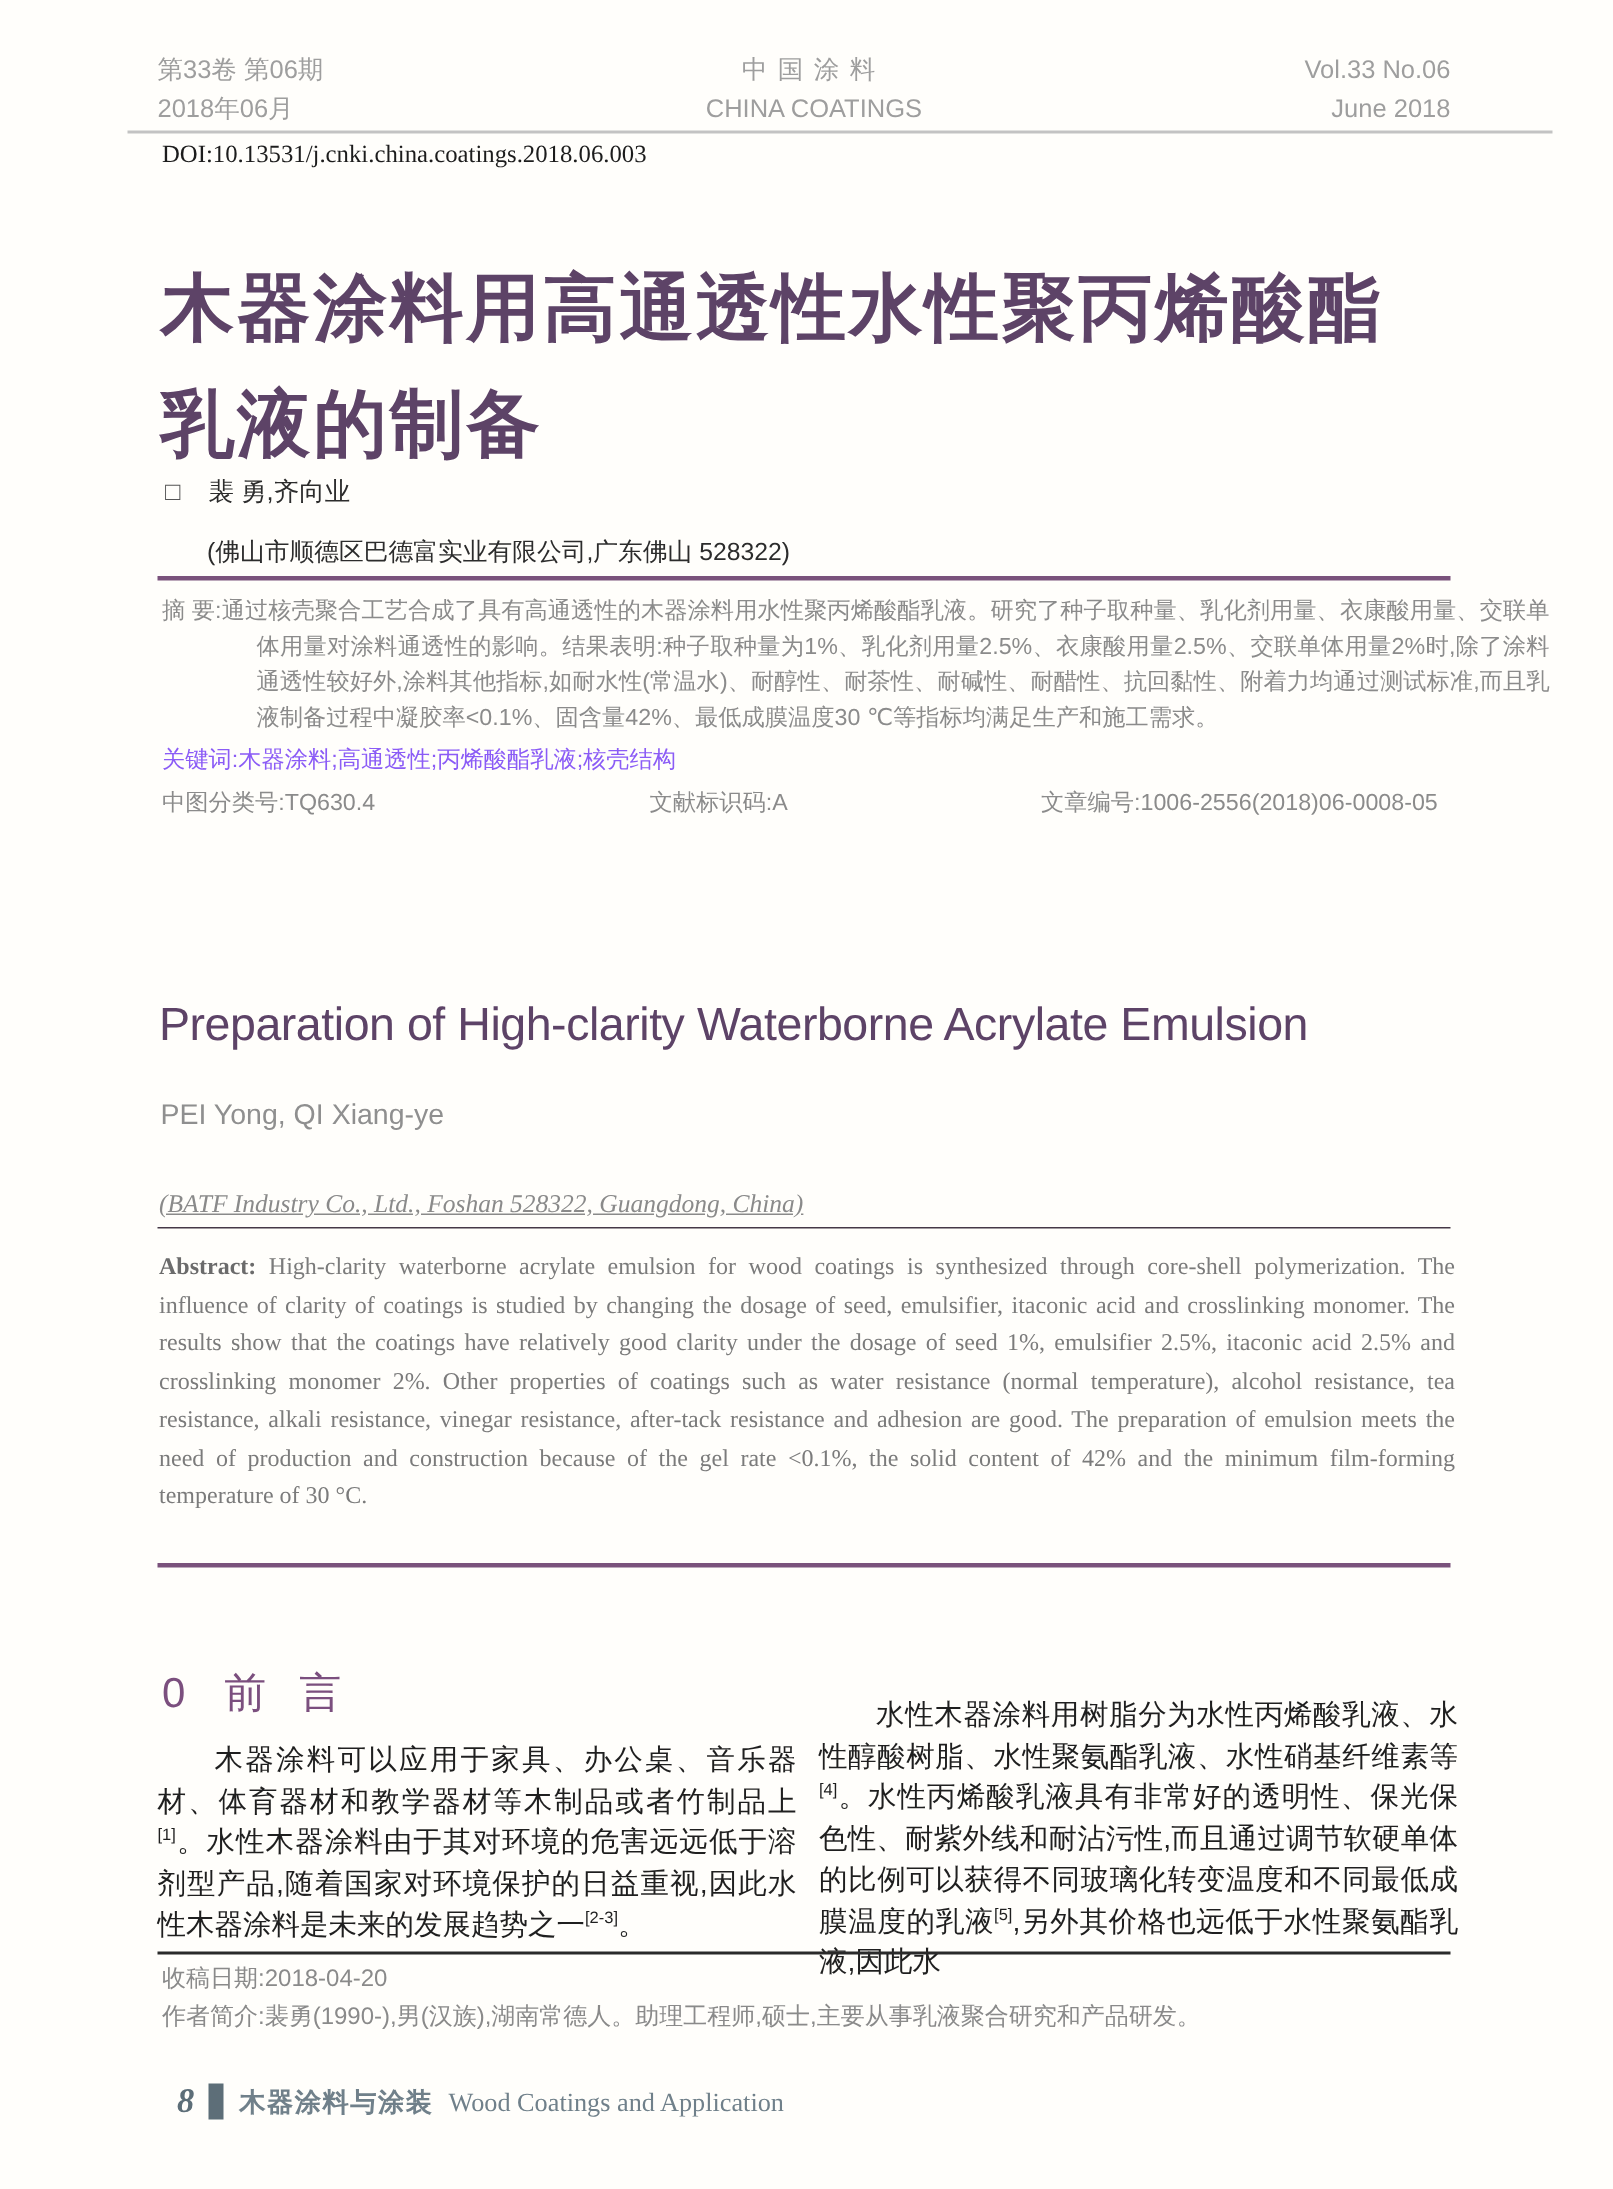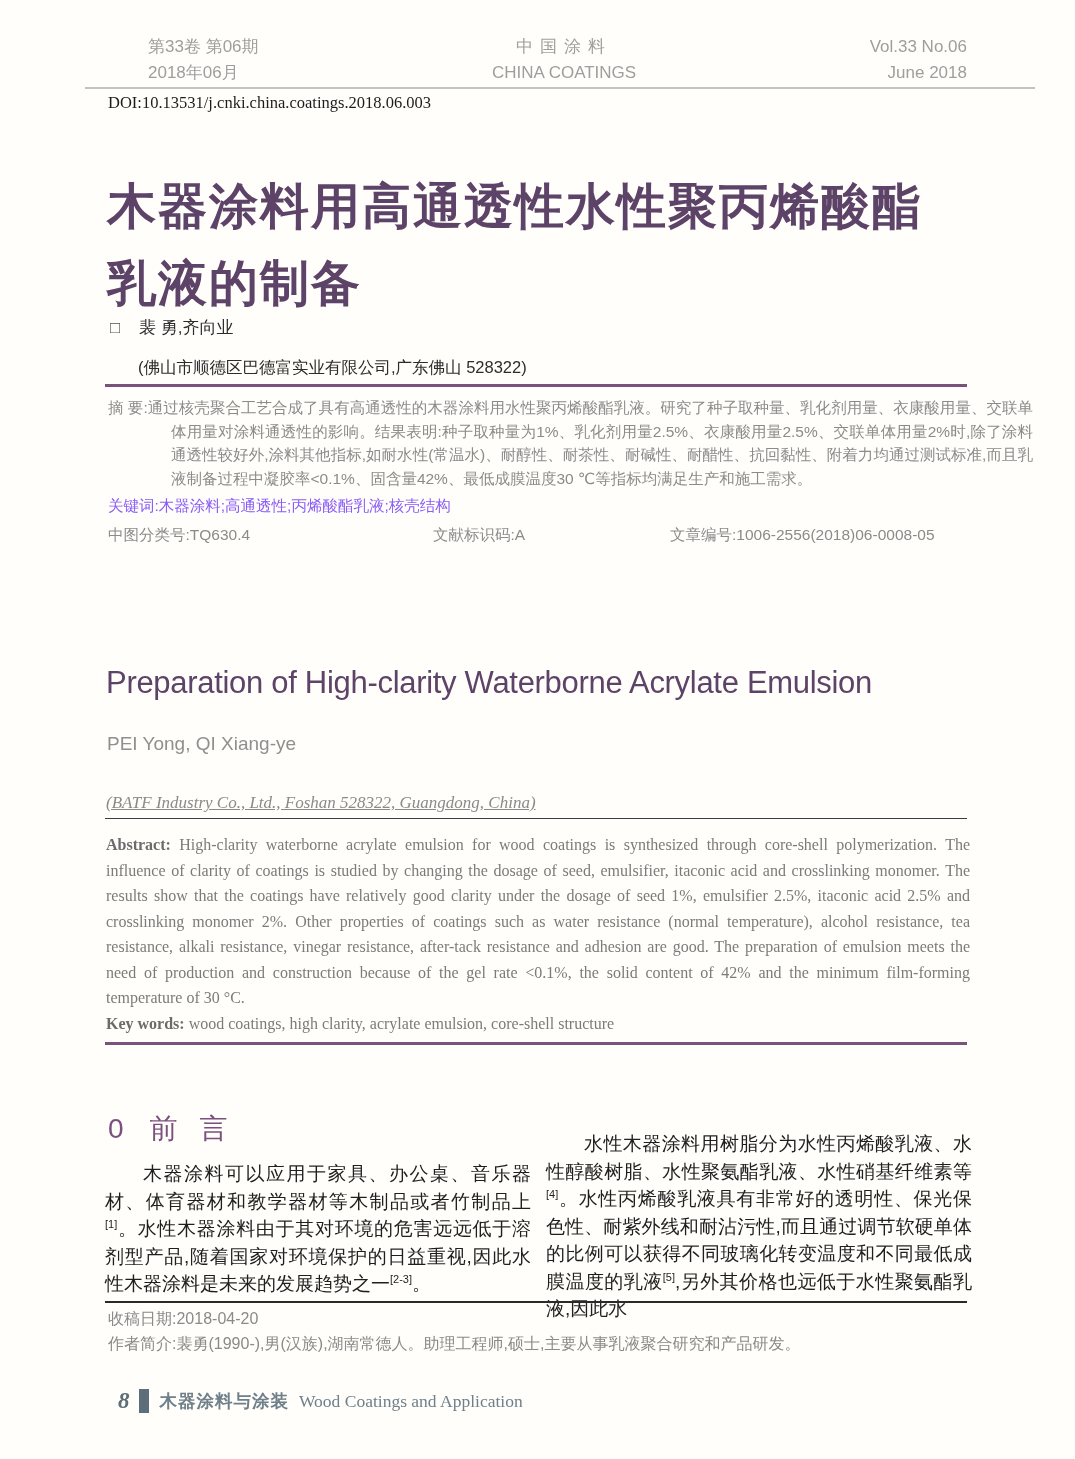--- a/index.html
+++ b/index.html
@@ -7,21 +7,21 @@
     width:1075px;height:1459px;
     background:#fffefb;
     font-family:"Liberation Sans","DejaVu Sans",sans-serif;
     overflow:hidden;position:relative;
   }
   .abs{position:absolute;}
   .serif{font-family:"Liberation Serif","DejaVu Serif",serif;}
 
   
   .jheader{top:34px;left:105px;width:862px;display:flex;justify-content:space-between;color:#9e9e9e;font-size:17px;line-height:26px;}
-  .jheader .col{white-space:nowrap;margin-left:43px;}
+  .jheader .col{white-space:nowrap;}
   .jheader .center{text-align:center;}
   .jheader .right{text-align:right;}
   .jname-cn{letter-spacing:7px;}
   .header-rule{top:87px;left:85px;width:950px;height:2px;background:#c3c3c3;}
   .doi-line{top:93px;left:108px;font-size:16.5px;color:#1c1c1c;}
 
   
   .title-cn{top:168px;left:107px;width:880px;color:#5d4367;font-weight:900;font-size:49px;line-height:77px;letter-spacing:2px;}
 
   
@@ -29,21 +29,21 @@
   .authors-cn .marker{margin-right:14px;color:#555;}
   .affil-cn{top:357px;left:138px;font-size:16.5px;color:#2c2c2c;}
 
   .rule-purple1{top:384px;left:105px;width:862px;height:3px;background:#7a527c;}
 
   
   .abs-cn{top:396px;left:108px;width:862px;color:#8b8b8b;font-size:15.5px;line-height:23.5px;text-align:justify;text-indent:-63px;padding-left:63px;}
   .kw-cn{top:496px;left:108px;color:#8b5cf6;font-size:15.5px;}
   .meta-row{top:525px;left:108px;width:862px;height:22px;color:#8b8b8b;font-size:15.5px;}
   .meta-mid{position:absolute;left:325px;top:0;}
-  .meta-right{position:absolute;left:562px;top:0;}
+  .meta-right{position:absolute;left:586px;top:0;}
 
   
   .title-en{top:654px;left:106px;width:900px;color:#5d4367;font-weight:normal;font-size:31px;line-height:57px;letter-spacing:-0.3px;white-space:nowrap;}
   .authors-en{top:733px;left:107px;color:#8f8f8f;font-size:19px;text-align:center;}
   .affil-en{top:793px;left:106px;color:#8a8a8a;font-size:17px;font-style:italic;text-decoration:underline;}
   .rule-thin{top:818px;left:105px;width:862px;height:1px;background:#453847;}
 
   
   .abs-en{top:832px;left:106px;width:864px;color:#7b7b7b;font-size:16px;line-height:25.5px;text-align:justify;}
   .abs-en .lbl{font-weight:bold;color:#6b6b6b;}
@@ -121,21 +121,20 @@
 
 <div class="abs title-en">
   <div>Preparation of High-clarity Waterborne Acrylate Emulsion</div>
 </div>
 <div class="abs authors-en">PEI Yong, QI Xiang-ye</div>
 <div class="abs affil-en serif">(BATF Industry Co., Ltd., Foshan 528322, Guangdong, China)</div>
 <div class="abs rule-thin"></div>
 
 <div class="abs abs-en serif">
   <p style="margin:0"><span class="lbl">Abstract:</span><span> High-clarity waterborne acrylate emulsion for wood coatings is synthesized through core-shell polymerization. The influence of clarity of coatings is studied by changing the dosage of seed, emulsifier, itaconic acid and crosslinking monomer. The results show that the coatings have relatively good clarity under the dosage of seed 1%, emulsifier 2.5%, itaconic acid 2.5% and crosslinking monomer 2%. Other properties of coatings such as water resistance (normal temperature), alcohol resistance, tea resistance, alkali resistance, vinegar resistance, after-tack resistance and adhesion are good. The preparation of emulsion meets the need of production and construction because of the gel rate &lt;0.1%, the solid content of 42% and the minimum film-forming temperature of 30 °C.</span></p>
-  <p class="kw-en" style="margin:0"><span class="lbl">Key words:</span><span> wood coatings, high clarity, acrylate emulsion, core-shell structure</span></p>
 </div>
 <div class="abs rule-purple2"></div>
 
 <div class="abs sec0">
   <span class="num">0</span><span class="ttl">前言</span>
 </div>
 
 <div class="abs col-left">
   <p class="body-par"><span>木器涂料可以应用于家具、办公桌、音乐器材、体育器材和教学器材等木制品或者竹制品上</span><sup class="ref">[1]</sup><span>。水性木器涂料由于其对环境的危害远远低于溶剂型产品,随着国家对环境保护的日益重视,因此水性木器涂料是未来的发展趋势之一</span><sup class="ref">[2-3]</sup><span>。</span></p>
 </div>

